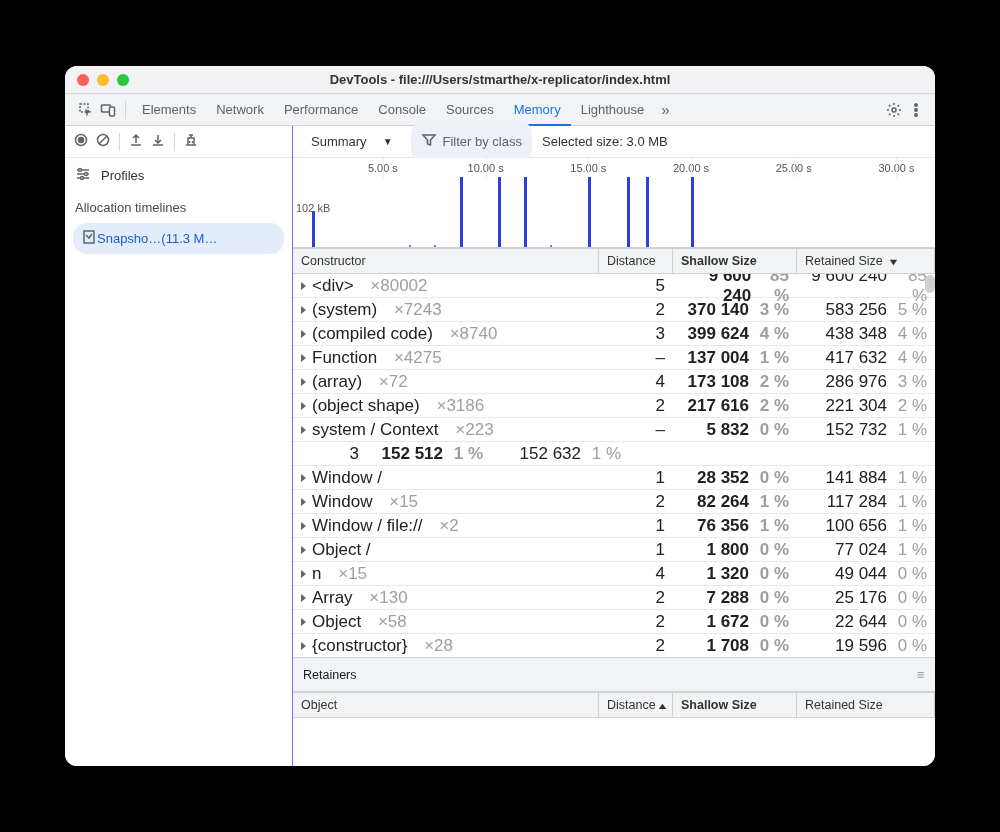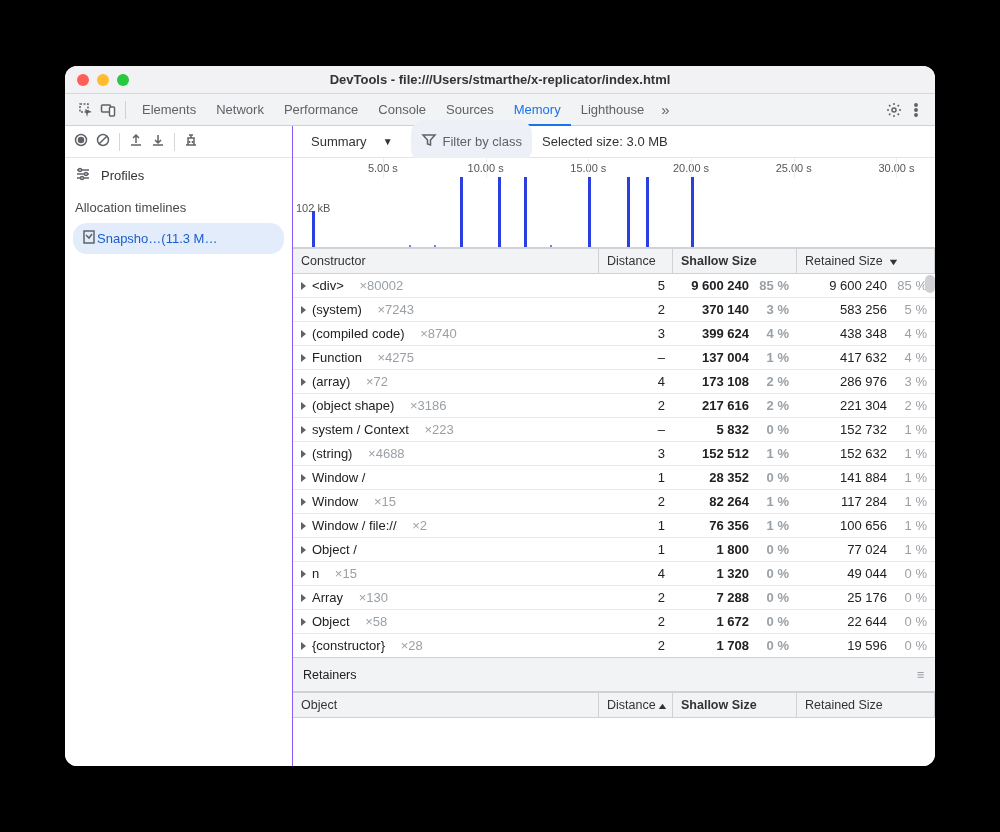--- a/index.html
+++ b/index.html
@@ -44,21 +44,21 @@
   .col { padding:0 8px; }
   .c-con { flex:1; min-width:0; display:flex; align-items:center; gap:6px; }
   .c-dist { width:74px; justify-content:flex-end; text-align:right; }
   .c-ss { width:124px; justify-content:flex-end; text-align:right; display:flex; gap:8px;font-weight:bold; }
   .c-rs { width:138px; justify-content:flex-end; text-align:right; display:flex; gap:8px; }
   .pct { color:#9aa0a6; width:32px; text-align:right; }
   .num { font-variant-numeric: tabular-nums; }
   .tri { width:0;height:0;border-top:4px solid transparent;border-bottom:4px solid transparent;border-left:5px solid #5f6368; }
   .count { color:#9aa0a6; }
   .gbody { flex:1; overflow-y:auto; }
-  .grow { font-size:13px; }
+  .grow { font-size:17px; }
   .retainers { border-top:1px solid #cfd1d4; }
   .ret-title { height:34px; padding:0 10px; background:#f1f3f4; border-bottom:1px solid #cfd1d4; display:flex; align-items:center; font-size:12.5px; justify-content:space-between;}
   .ret-blank { height:48px; background:#fff; }
   .sorticon { font-size:9px; transform:translateY(1px) scaleX(1.4);}
   svg { width:16px; height:16px; stroke:#5f6368; fill:none; stroke-width:1.5; }
   .scroll-stub { position:absolute; right:0; top:27px; width:10px; height:18px; background:#cfd1d4; border-radius:5px; }
 </style>
 </head>
 <body>
 
@@ -286,21 +286,20 @@
               <div class="col c-ss">
                 <span class="num">5 832</span>
                 <span class="pct">0 %</span>
               </div>
               <div class="col c-rs">
                 <span class="num">152 732</span>
                 <span class="pct">1 %</span>
               </div>
             </div>
             <div class="grow">
-              <div class="col c-con"><span class="tri"></span><span>(string)</span>&nbsp;<span class="count">×4688</span></div>
               <div class="col c-dist num">3</div>
               <div class="col c-ss">
                 <span class="num">152 512</span>
                 <span class="pct">1 %</span>
               </div>
               <div class="col c-rs">
                 <span class="num">152 632</span>
                 <span class="pct">1 %</span>
               </div>
             </div>

